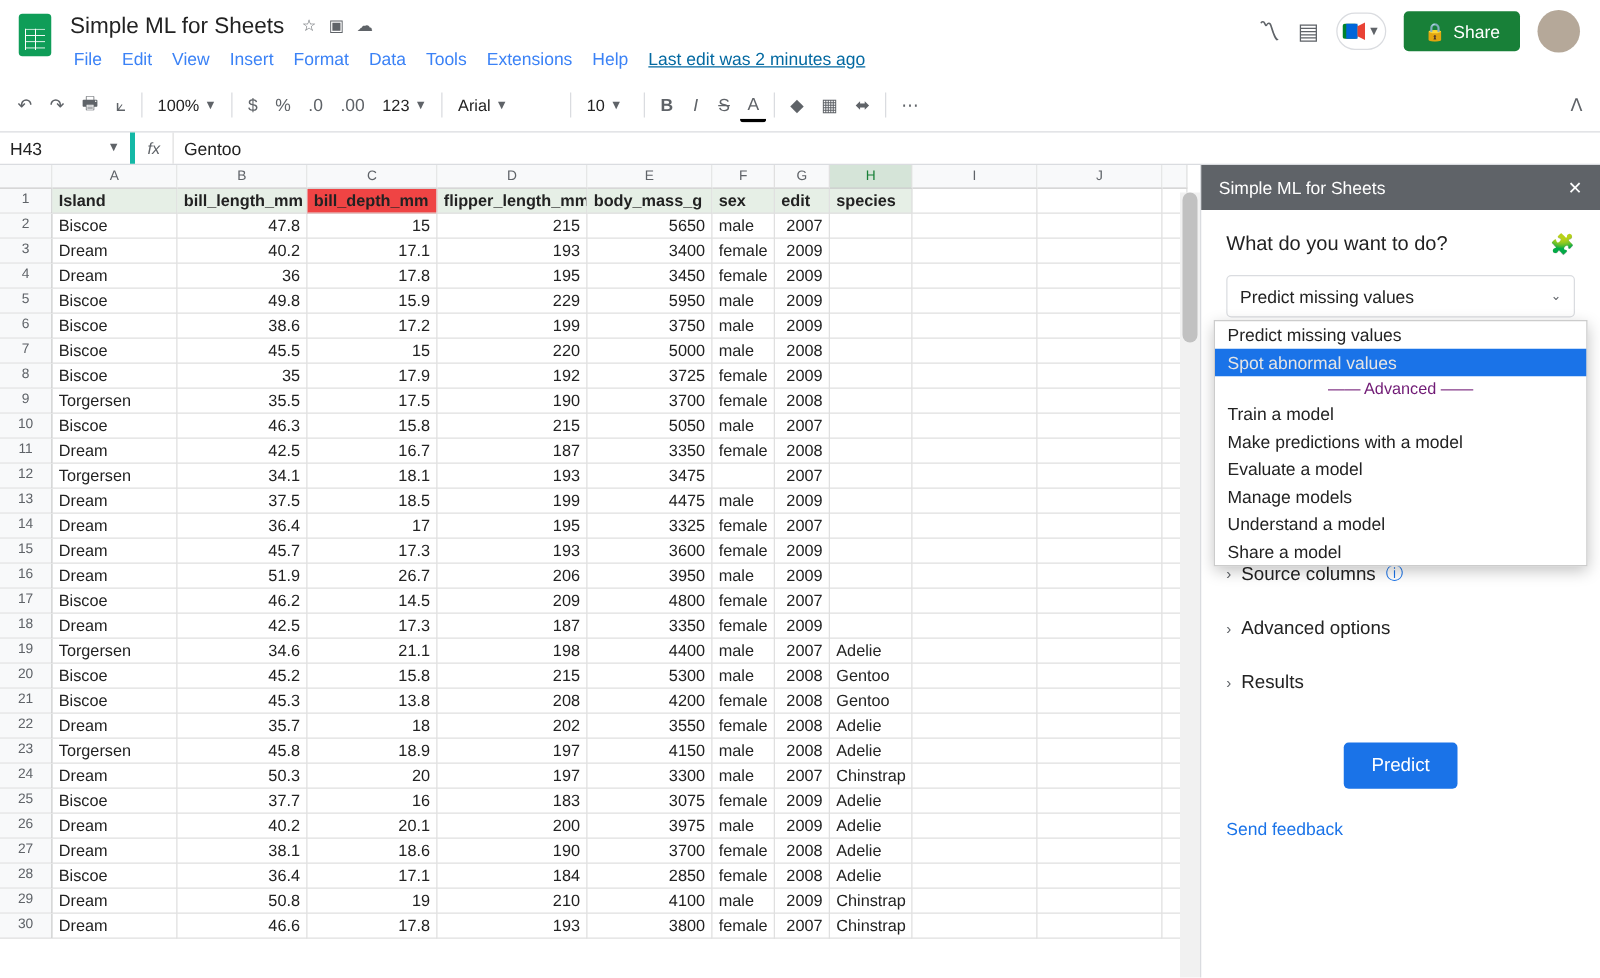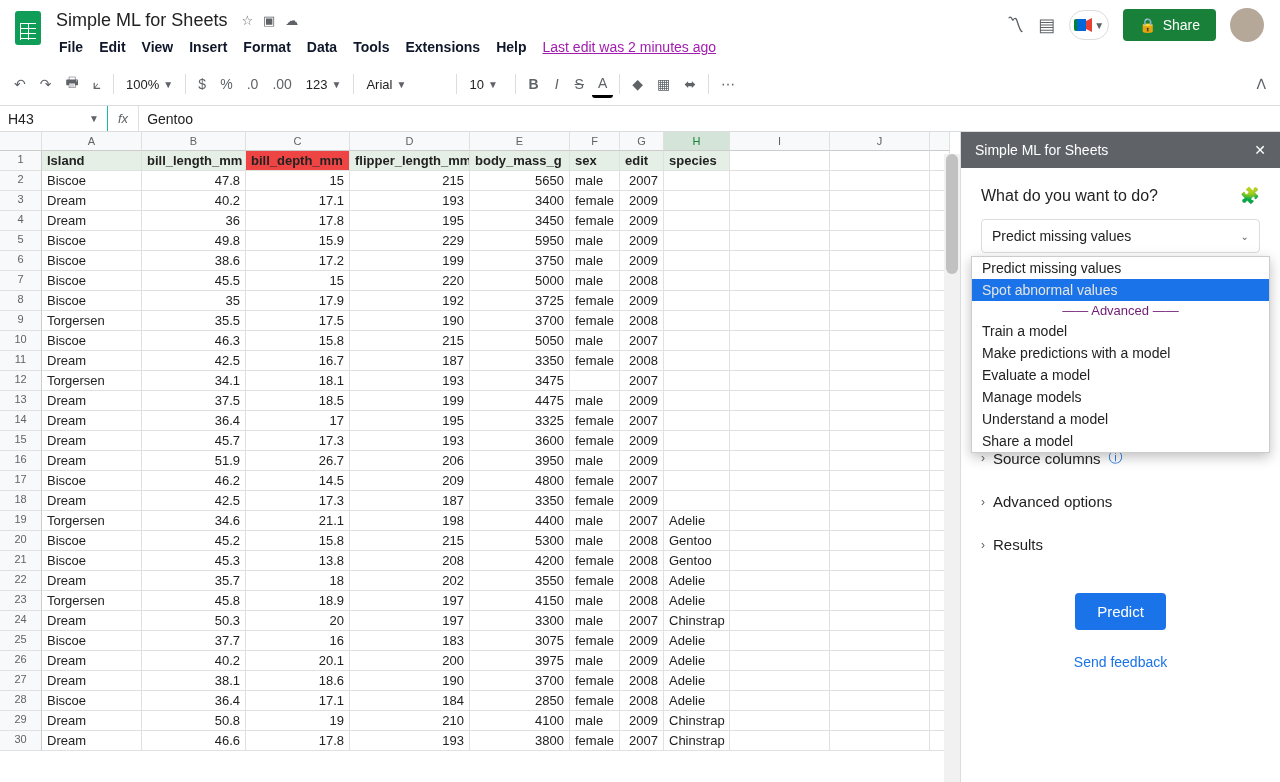--- a/index.html
+++ b/index.html
@@ -8,40 +8,40 @@
   
   .header { display: flex; align-items: flex-start; padding: 8px 16px 0 8px; background: #fff; }
   .logo { width: 40px; height: 40px; display: flex; align-items: center; justify-content: center; }
   .logo-inner { width: 26px; height: 34px; background: #0f9d58; border-radius: 3px; position: relative; }
   .logo-inner::after { content: ""; position: absolute; top: 12px; left: 5px; right: 5px; bottom: 5px; background: linear-gradient(#fff 1px, transparent 1px), linear-gradient(90deg, #fff 1px, transparent 1px); background-size: 8px 5px; }
   .title-area { flex: 1; padding-left: 4px; }
   .title-row { display: flex; align-items: center; gap: 10px; }
   .doc-title { font-size: 18px; color: #222; padding: 2px 4px; }
   .title-icons { display: flex; gap: 10px; color: #5f6368; }
   .menu-bar { display: flex; gap: 2px; margin-top: 2px; }
-  .menu-item { padding: 4px 7px; font-size: 14px; color: #0f172a; cursor: pointer; border-radius: 3px; font-weight: bold; }
-  .last-edit { font-size: 14px; color: #a21caf; text-decoration: underline; padding: 4px 7px; }
+  .menu-item { padding: 4px 7px; font-size: 14px; color: #3b82f6; cursor: pointer; border-radius: 3px; }
+  .last-edit { font-size: 14px; color: #0369a1; text-decoration: underline; padding: 4px 7px; }
   .header-right { display: flex; align-items: center; gap: 14px; }
   .chart-icon, .comments-icon { color: #5f6368; font-size: 18px; cursor: pointer; }
   .meet-icon { width: 40px; height: 30px; border: 1px solid #dadce0; border-radius: 15px; display: flex; align-items: center; justify-content: center; }
   .share-btn { background: #188038; color: #fff; border: none; padding: 8px 16px; border-radius: 4px; font-size: 14px; font-weight: 500; display: flex; align-items: center; gap: 6px; cursor: pointer; }
   .avatar { width: 34px; height: 34px; border-radius: 50%; background: #b5a899; }
   
   
   .toolbar { display: flex; align-items: center; padding: 5px 8px; border-bottom: 1px solid #dadce0; gap: 2px; margin-top: 4px; }
   .toolbar-sep { width: 1px; height: 20px; background: #dadce0; margin: 0 4px; }
   .tb-btn { padding: 4px 6px; color: #5f6368; cursor: pointer; border-radius: 3px; min-width: 20px; text-align: center; font-size: 14px; }
   .tb-select { display: flex; align-items: center; gap: 4px; padding: 4px 6px; cursor: pointer; }
   .arrow-down { font-size: 10px; color: #5f6368; }
   .font-color { border-bottom: 3px solid #000; }
   .toolbar-right { margin-left: auto; }
   
   
   .formula-bar { display: flex; align-items: center; border-bottom: 1px solid #dadce0; height: 26px; }
-  .name-box { width: 108px; padding: 0 8px; border-right: 1px solid #14b8a6; display: flex; align-items: center; justify-content: space-between; font-size: 14px; height: 100%; }
+  .name-box { width: 108px; padding: 0 8px; border-right: 4px solid #14b8a6; display: flex; align-items: center; justify-content: space-between; font-size: 14px; height: 100%; }
   .fx { padding: 0 10px; color: #5f6368; font-style: italic; border-right: 1px solid #e0e0e0; height: 100%; display:flex; align-items:center;}
   .formula-input { flex: 1; padding: 0 8px; font-size: 14px; }
   
   
   .main { display: flex; height: calc(782px - 130px); }
   .sheet-area { flex: 1; overflow: hidden; position: relative; }
   
   
   .grid { display: grid; grid-template-columns: 42px 100px 104px 104px 120px 100px 50px 44px 66px 100px 100px 20px; font-size: 13px; }
   .col-header { background: #f8f9fa; border-right: 1px solid #e0e0e0; border-bottom: 1px solid #ccc; text-align: center; padding: 3px 0; color: #5f6368; font-size: 11px; position: sticky; top: 0; }
@@ -57,21 +57,21 @@
   .question { font-size: 16px; color: #222; margin-bottom: 14px; display: flex; justify-content: space-between; align-items: center; }
   .select-box { width: 100%; padding: 8px 10px; border: 1px solid #dadce0; border-radius: 4px; font-size: 14px; background: #fff; display: flex; justify-content: space-between; align-items: center; cursor: pointer; }
   .dropdown { position: absolute; top: 88px; left: 10px; right: 10px; background: #fff; border: 1px solid #ccc; box-shadow: 0 4px 12px rgba(0,0,0,0.25); z-index: 10; font-size: 14px; }
   .dd-item { padding: 3px 10px; cursor: pointer; }
   .dd-item.highlighted { background: #1a73e8; color: #e5e5e5; }
   .dd-divider { text-align: center; color: #701a75; font-size: 13px; padding: 2px 0; }
   .panel-section { margin-top: 26px; display: flex; align-items: center; gap: 8px; font-size: 15px; color: #222; cursor: pointer; }
   .panel-section .chev { color: #5f6368; font-size: 12px; }
   .info-icon { color: #1a73e8; font-size: 14px; }
   .predict-btn { display: block; margin: 40px auto 0; background: #1a73e8; color: #fff; border: none; padding: 10px 22px; border-radius: 4px; font-size: 15px; font-weight: 500; cursor: pointer; }
-  .feedback { text-align: center; color: #1a73e8; font-size: 14px; margin-top: 24px; cursor: pointer; }
+  .feedback { color: #1a73e8; font-size: 14px; margin-top: 24px; cursor: pointer; }
   
   .vscroll { position: absolute; right: 0; top: 22px; bottom: 0; width: 16px; background: #f1f1f1; }
   .vscroll-thumb { position: absolute; top: 0; left: 2px; right: 2px; height: 120px; background: #c1c1c1; border-radius: 6px; }
 </style>
 </head>
 <body>
 
 <div class="header">
   <div class="logo">
       <div class="logo-inner"></div>

